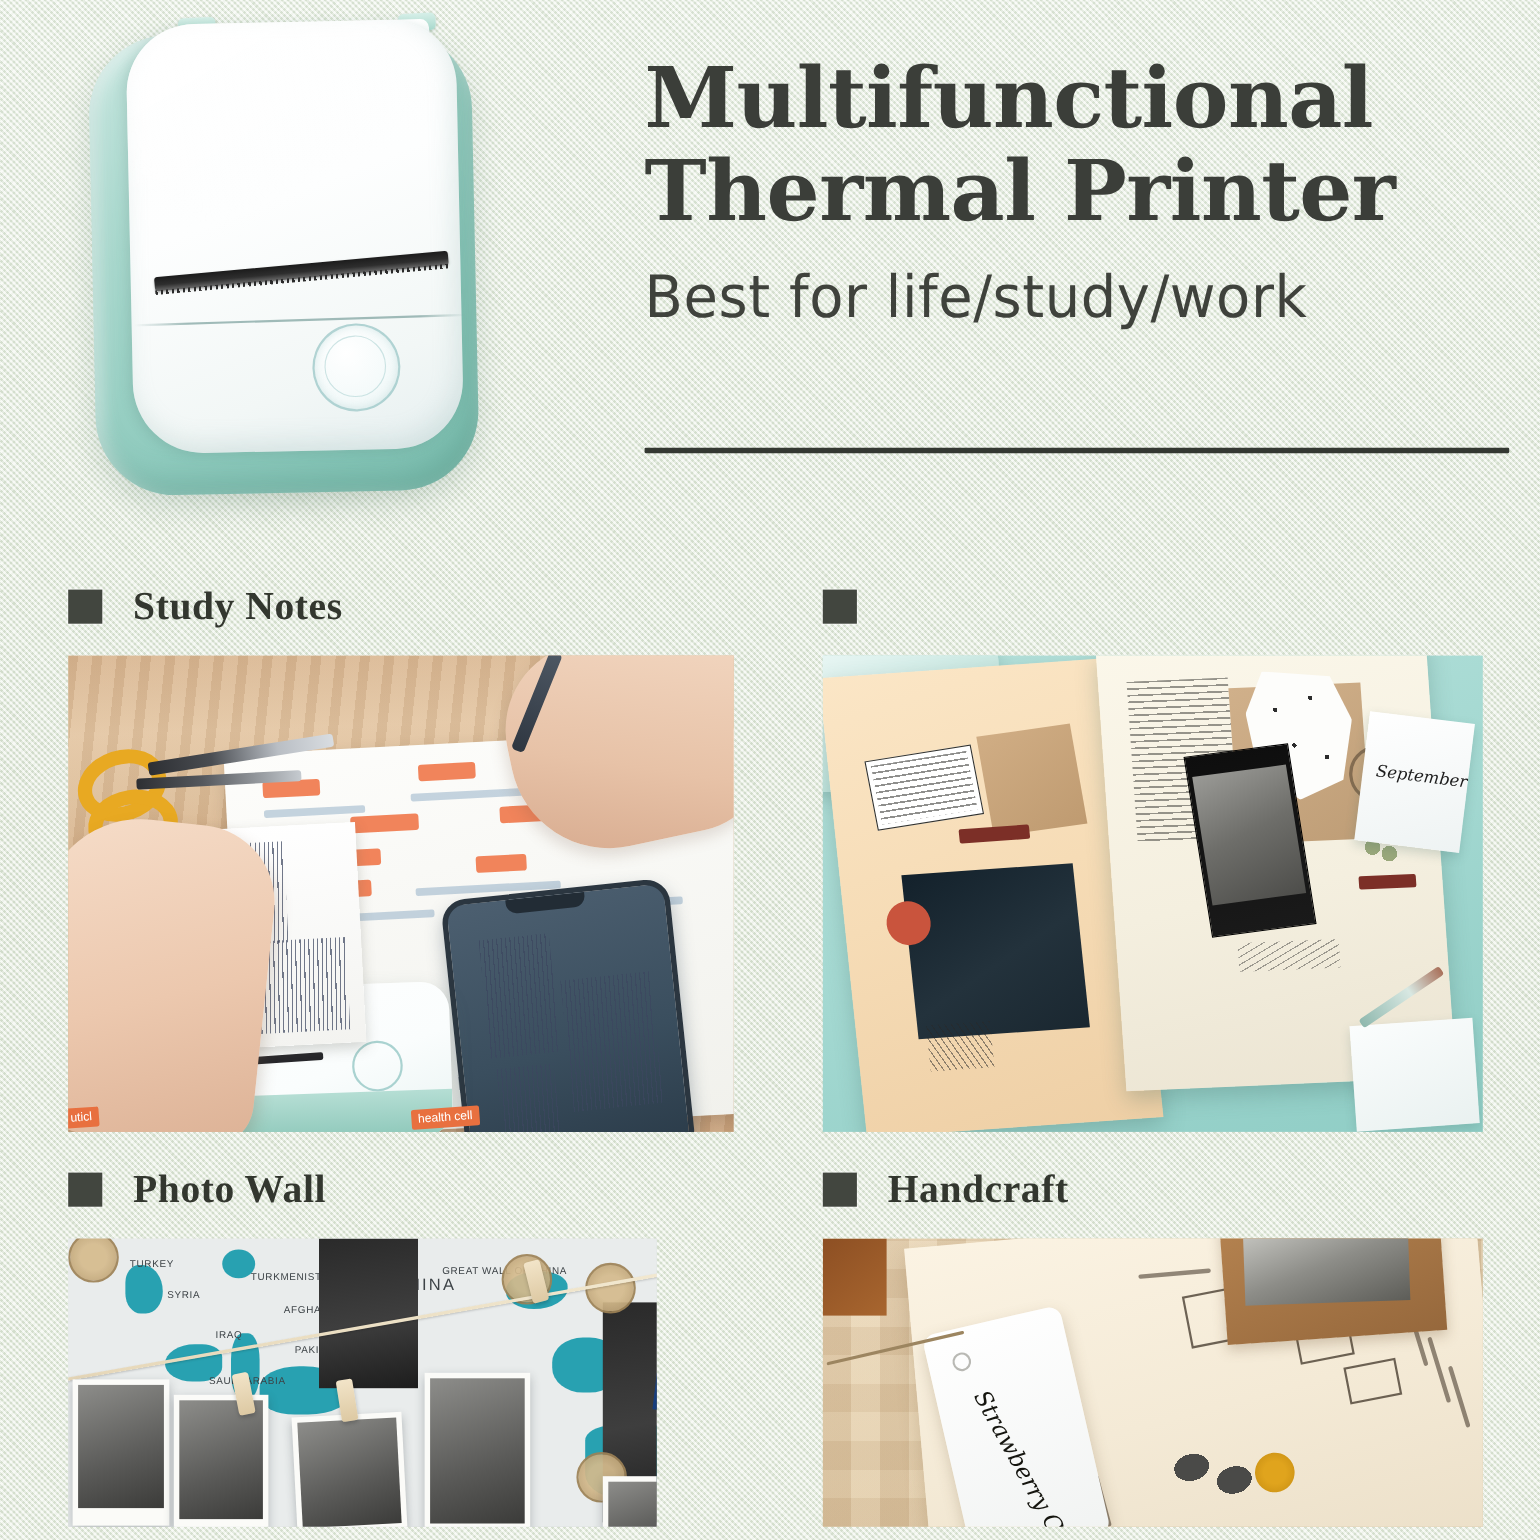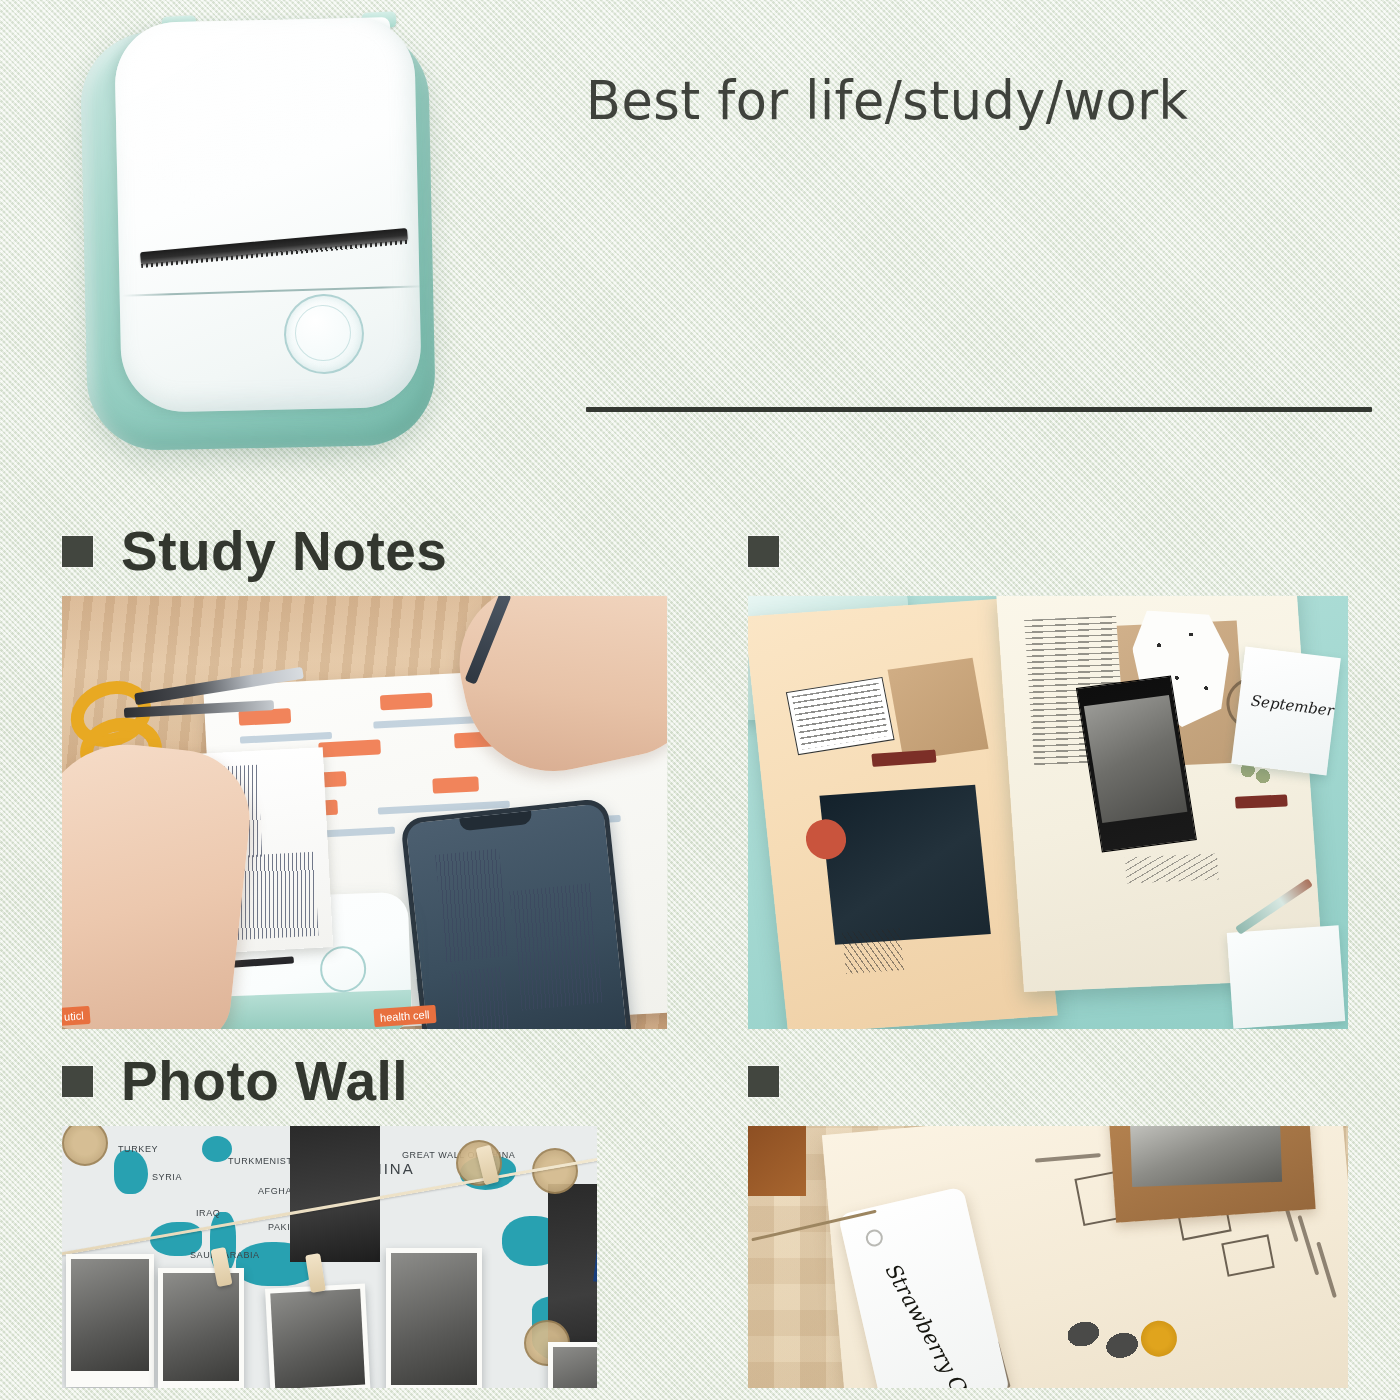--- a/index.html
+++ b/index.html
@@ -194,23 +194,23 @@
     gap: 28px;
     height: 62px;
   }
   .bullet {
     width: 31px; height: 31px;
     background: #42463f;
     flex: 0 0 auto;
     box-shadow: 0 0 0 1px rgba(255,255,255,.45);
   }
   .cell-title {
-    font-family: Liberation Sans, sans-serif;
+    font-family: Liberation Serif, serif;
     font-weight: 700;
-    font-size: 55px;
+    font-size: 36px;
     letter-spacing: .5px;
     color: #33372f;
     white-space: nowrap;
   }
 
   .photo {
     position: relative;
     margin-top: 14px;
     overflow: hidden;
     background: #cfd6cc;
@@ -662,20 +662,24 @@
       <div class="lid-top"></div>
       <div class="printer-face">
         <div class="face-sheen"></div>
       </div>
       <div class="printer-lidline"></div>
       <div class="printer-slot"></div>
       <div class="printer-button"></div>
     </div>
 
     <div class="hero-text">
+      <h1 class="headline">
+        <span>Multifunctional</span>
+        <span class="line2">Thermal Printer</span>
+      </h1>
       <p class="subtitle">Best for life/study/work</p>
     </div>
     <div class="hero-rule"></div>
   </div>
 
   <div class="grid">
 
     <div class="row row1">
 
       <div class="cell left">
@@ -835,20 +839,21 @@
 
           <div class="pw-clip" style="left:152px; top:122px; transform:rotate(-11deg);"></div>
           <div class="pw-clip" style="left:246px; top:128px; transform:rotate(-9deg);"></div>
           <div class="pw-clip" style="left:418px; top:20px;  transform:rotate(-14deg);"></div>
         </div>
       </div>
 
       <div class="cell right">
         <div class="cell-head">
           <span class="bullet"></span>
+          <span class="cell-title">Handcraft</span>
         </div>
         <div class="photo short p-craft">
           <div class="hc-mat"></div>
           <div class="hc-wood"></div>
 
           <div class="hc-book">
             <div class="hc-line" style="left:210px; top:42px;  width:66px;"></div>
             <div class="hc-box" style="left:250px; top:62px;  width:62px; height:44px; transform:rotate(-6deg);"></div>
             <div class="hc-box" style="left:348px; top:96px;  width:46px; height:34px; transform:rotate(-6deg);"></div>
             <div class="hc-box" style="left:390px; top:140px; width:44px; height:30px; transform:rotate(-6deg);"></div>

